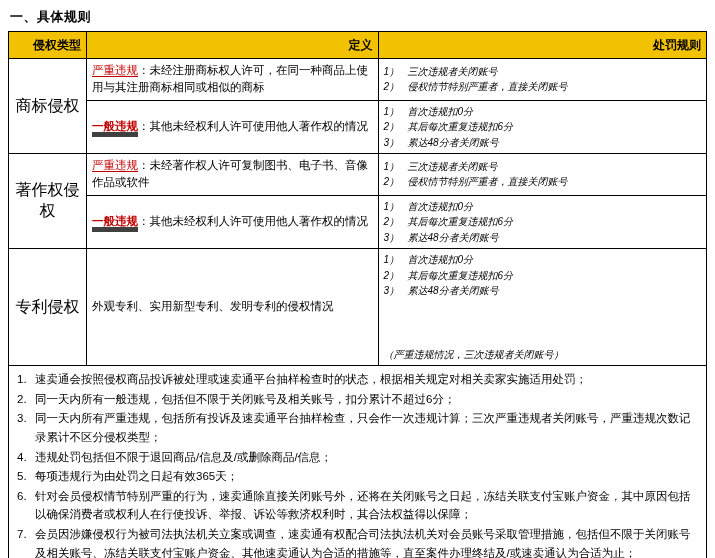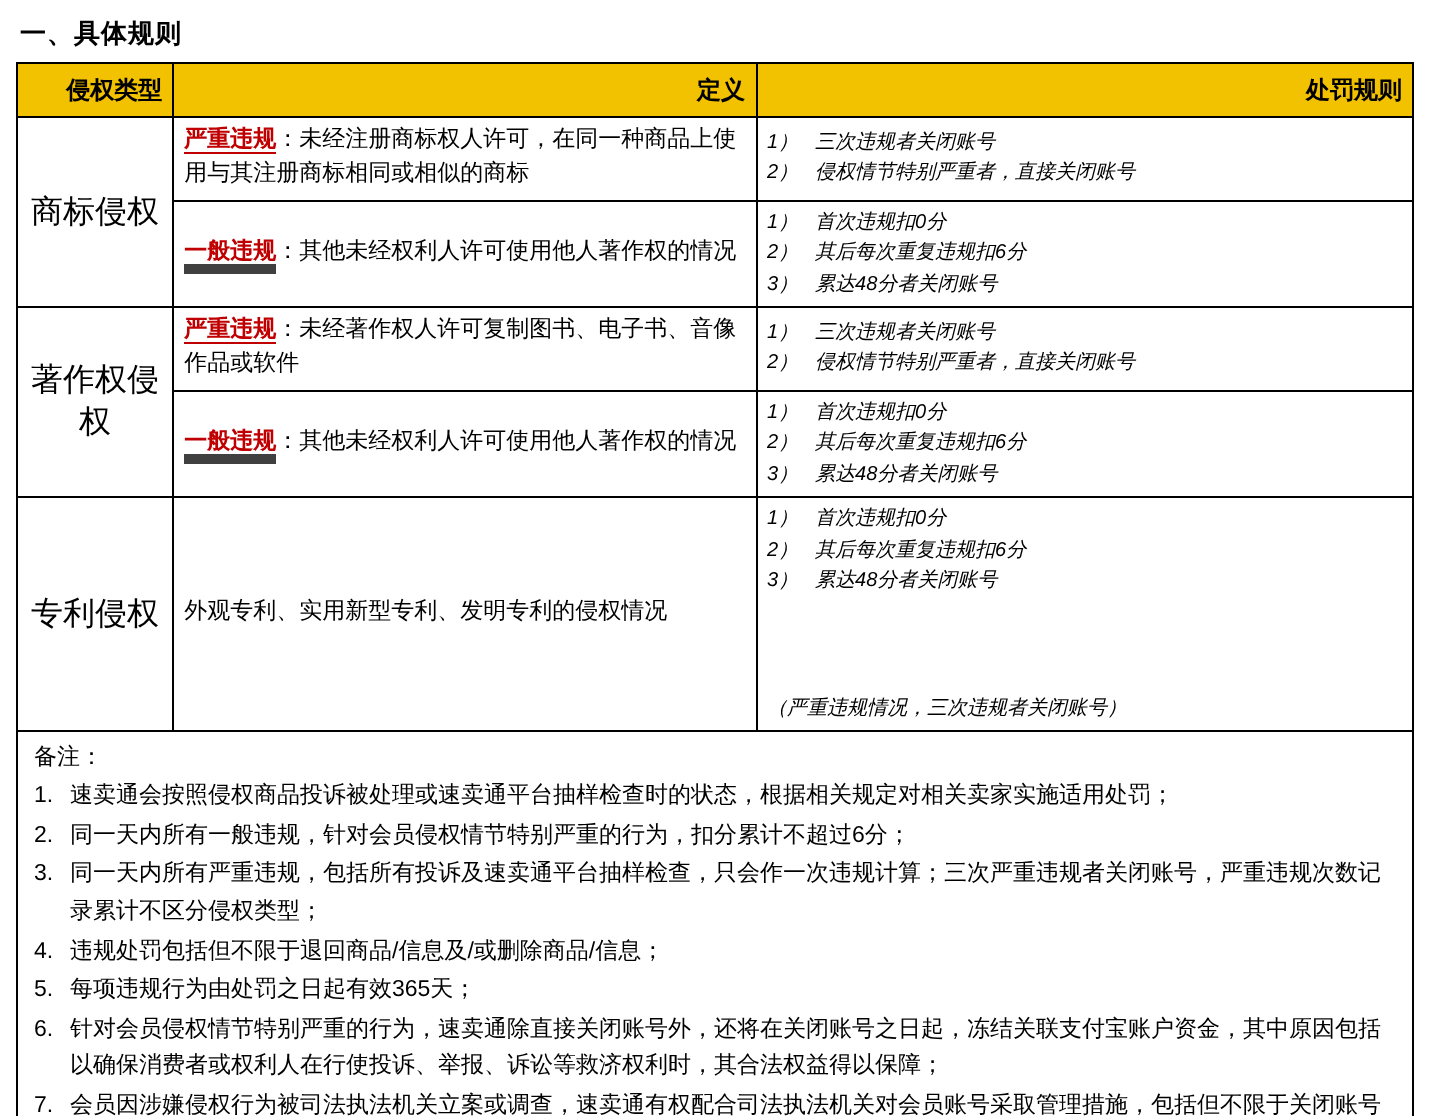--- a/index.html
+++ b/index.html
@@ -60,21 +60,21 @@
     line-height: 1.5;
   }
   td.pen-cell {
     font-size: 10px;
     line-height: 1.5;
     padding-left: 8px;
     font-style: italic;
   }
   .tag-severe {
     color: #c00000;
-    font-weight: bold;
+    font-weight: normal;
     border-bottom: 1px solid #c00000;
   }
   .tag-normal {
     color: #c00000;
     font-weight: bold;
     border-bottom: 5px solid #404040;
   }
   ol.pen-list {
     margin: 0;
     padding: 0;
@@ -206,29 +206,28 @@
             <li><span class="num">2）</span><span>其后每次重复违规扣6分</span></li>
             <li><span class="num">3）</span><span>累达48分者关闭账号</span></li>
           </ol>
           <div class="pen-note">（严重违规情况，三次违规者关闭账号）</div>
         </td>
       </tr>
     </tbody>
   </table>
 
   <div class="notes-box">
-    <div class="notes-title">备注：</div>
 
     <div class="note-row">
       <div class="note-num">1.</div>
       <div class="note-text">速卖通会按照侵权商品投诉被处理或速卖通平台抽样检查时的状态，根据相关规定对相关卖家实施适用处罚；</div>
     </div>
     <div class="note-row">
       <div class="note-num">2.</div>
-      <div class="note-text">同一天内所有一般违规，针对会员侵权情节特别严重的行为，扣分累计不超过6分；</div>
+      <div class="note-text">同一天内所有一般违规，包括但不限于关闭账号及相关账号，扣分累计不超过6分；</div>
     </div>
     <div class="note-row">
       <div class="note-num">3.</div>
       <div class="note-text">同一天内所有严重违规，包括所有投诉及速卖通平台抽样检查，只会作一次违规计算；三次严重违规者关闭账号，严重违规次数记录累计不区分侵权类型；</div>
     </div>
     <div class="note-row">
       <div class="note-num">4.</div>
       <div class="note-text">违规处罚包括但不限于退回商品/信息及/或删除商品/信息；</div>
     </div>
     <div class="note-row">

